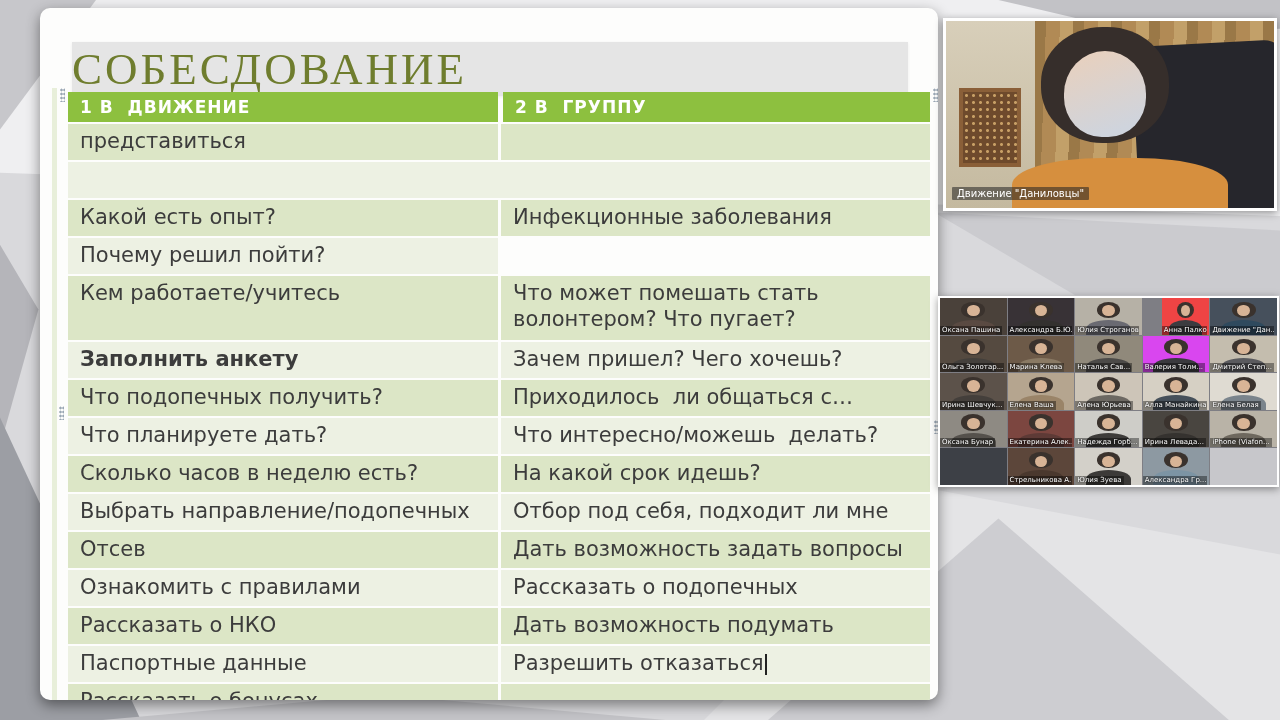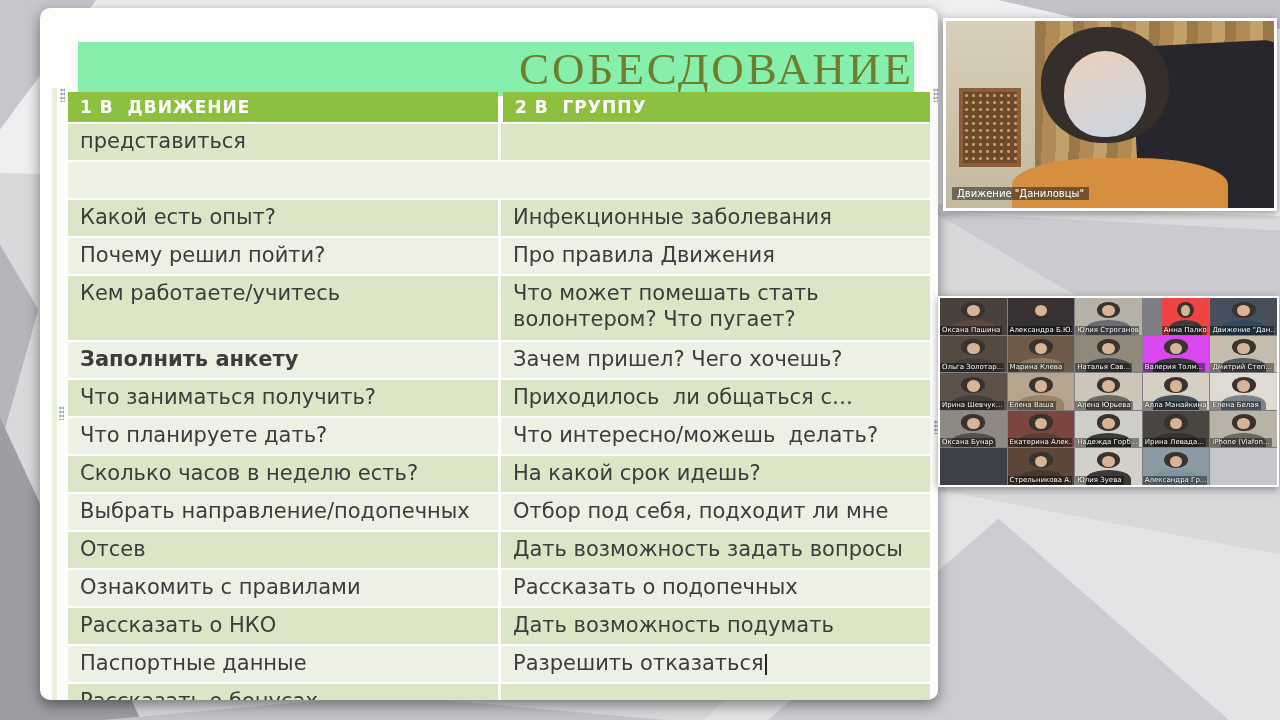--- a/index.html
+++ b/index.html
@@ -20,22 +20,22 @@
   .f5{background:#c2c2c6;clip-path:polygon(78% 0,100% 0,100% 4%,90% 5%);}
   .f6{background:#cbcbcf;clip-path:polygon(73% 29.5%,100% 32%,100% 41%,84% 41%);}
   .f7{background:#e4e4e6;clip-path:polygon(73% 68%,100% 77%,100% 100%,55% 100%);}
   .f8{background:#cdcdd1;clip-path:polygon(60% 100%,78% 72%,96% 100%);}
   .f9{background:#c4c4c8;clip-path:polygon(8% 100%,30% 96.5%,52% 100%);}
 
   
   .slide{position:absolute;left:40px;top:8px;width:898px;height:692px;background:#fdfdfc;
          border-radius:10px;box-shadow:0 5px 14px rgba(0,0,0,.45);overflow:hidden;}
   .accent-strip{position:absolute;left:12px;top:80px;width:5px;height:612px;background:#e8efda;}
-  .title-bar{position:absolute;left:38px;top:34px;width:836px;height:54px;background:#86efac;
-             box-shadow:0 1px 3px rgba(0,0,0,.07);display:flex;align-items:center;justify-content:flex-end;}
+  .title-bar{position:absolute;left:32px;top:34px;width:836px;height:54px;background:#e5e5e5;
+             box-shadow:0 1px 3px rgba(0,0,0,.07);display:flex;align-items:center;justify-content:flex-start;}
   .title-bar h1{font-family:"Liberation Serif","DejaVu Serif",serif;font-weight:400;
                 font-size:45px;letter-spacing:3px;color:var(--title_olive);line-height:1;}
   .ptable{position:absolute;left:28px;top:84px;width:862px;height:608px;overflow:hidden;}
   .thead{display:flex;gap:5px;height:30px;}
   .th{background:var(--header_green);color:#fff;font-weight:bold;font-size:17px;letter-spacing:1px;
       display:flex;align-items:center;padding-left:12px;white-space:pre;}
   .th.l{flex:0 0 430px;} .th.r{flex:1;}
   .trow{display:flex;gap:3px;margin-top:2px;height:36px;}
   .trow.tall{height:64px;}
   .cell{padding:4px 10px 4px 12px;font-size:21px;line-height:1.26;color:var(--ink);white-space:pre-wrap;}
@@ -110,35 +110,34 @@
     <div class="cell cr"></div>
   </div>
 
   <div class="trow odd">
     <div class="cell cl">Какой есть опыт?</div>
     <div class="cell cr">Инфекционные заболевания</div>
   </div>
 
   <div class="trow even">
     <div class="cell cl">Почему решил пойти?</div>
-    <div class="cell cr">Про правила Движения</div>
   </div>
 
   <div class="trow odd tall">
     <div class="cell cl">Кем работаете/учитесь</div>
     <div class="cell cr">Что может помешать стать волонтером? Что пугает?</div>
   </div>
 
   <div class="trow even">
     <div class="cell cl b">Заполнить анкету</div>
     <div class="cell cr">Зачем пришел? Чего хочешь?</div>
   </div>
 
   <div class="trow odd">
-    <div class="cell cl">Что заниматься получить?</div>
+    <div class="cell cl">Что подопечных получить?</div>
     <div class="cell cr">Приходилось  ли общаться с…</div>
   </div>
 
   <div class="trow even">
     <div class="cell cl">Что планируете дать?</div>
     <div class="cell cr">Что интересно/можешь  делать?</div>
   </div>
 
   <div class="trow odd">
     <div class="cell cl">Сколько часов в неделю есть?</div>

